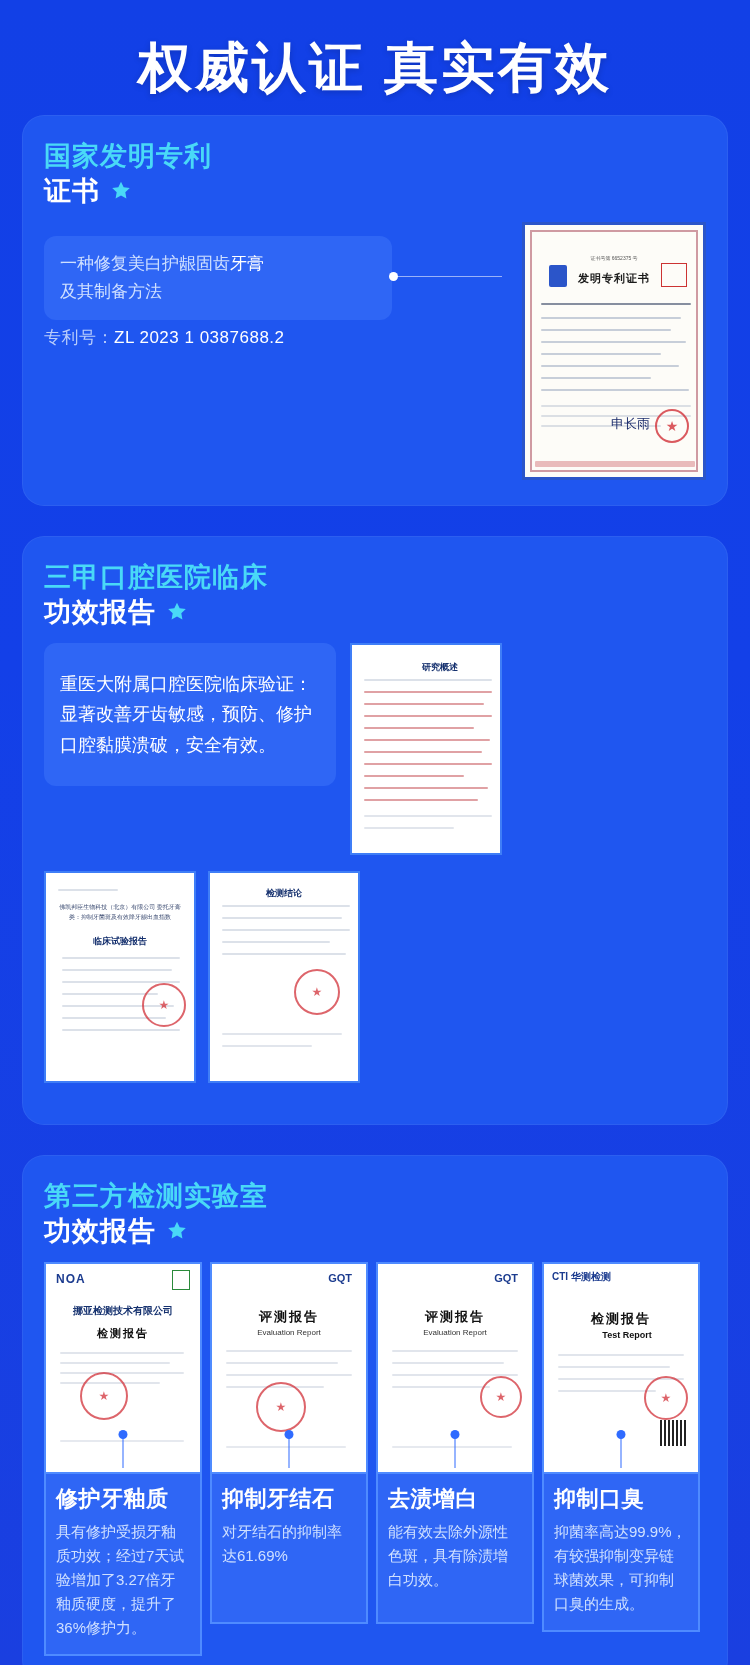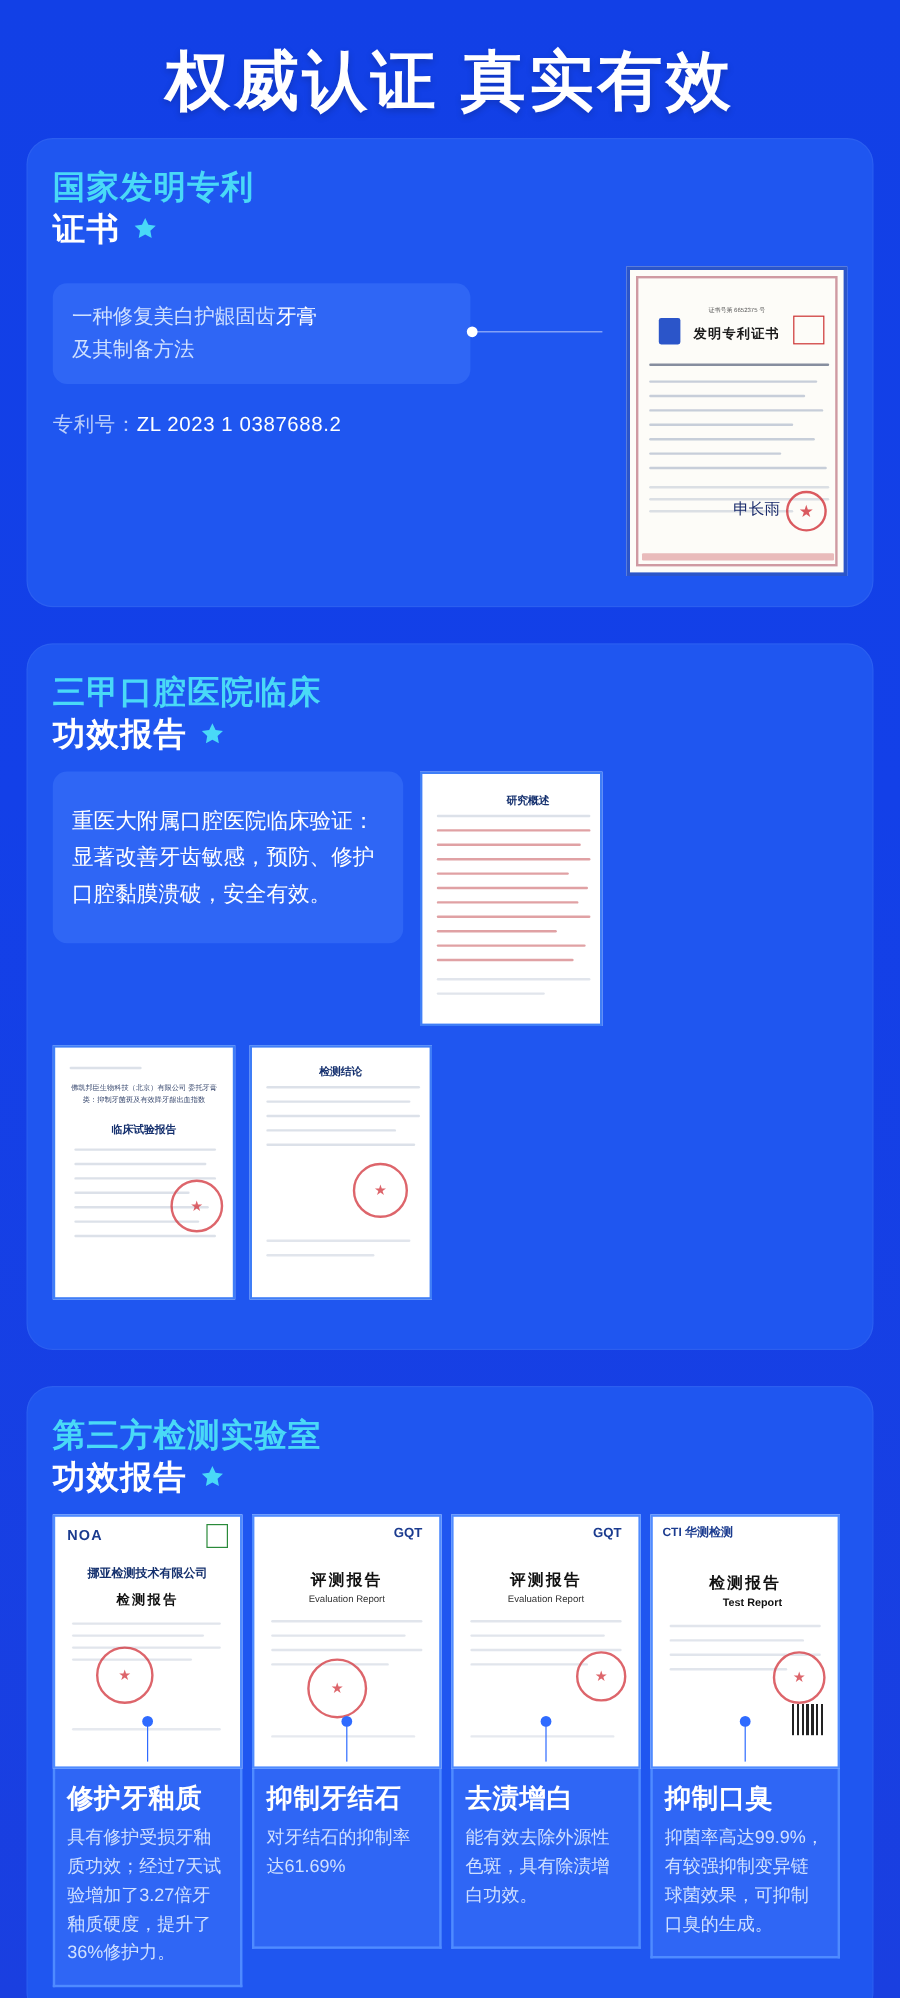--- a/index.html
+++ b/index.html
@@ -75,21 +75,21 @@
     border-radius: 12px;
     padding: 14px 16px;
     color: #cfe0ff;
     font-size: 17px;
     line-height: 1.65;
     position: relative;
     width: 348px;
   }
   .quote-box .hl { color: #ffffff; }
   .patent-no {
-    margin-top: 22px;
+    margin-top: 6px;
     color: #b9cdfb;
     font-size: 17px;
     letter-spacing: .5px;
   }
   .patent-no .num { color: #ffffff; }
 
   
   .connector {
     position: absolute;
     right: -110px;

